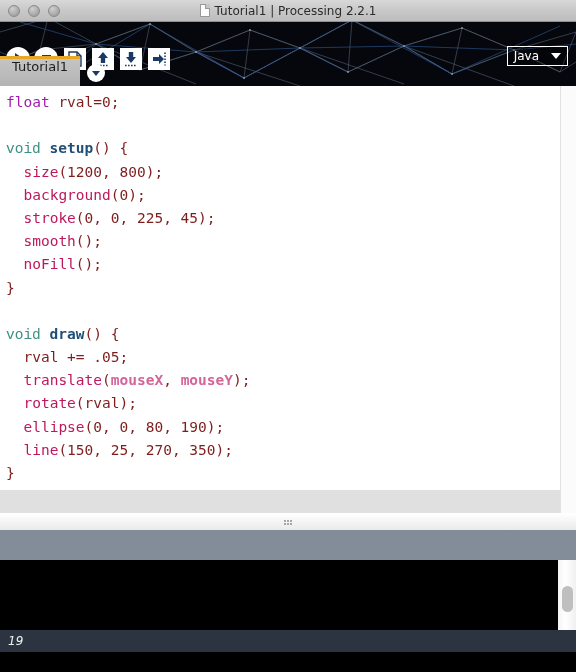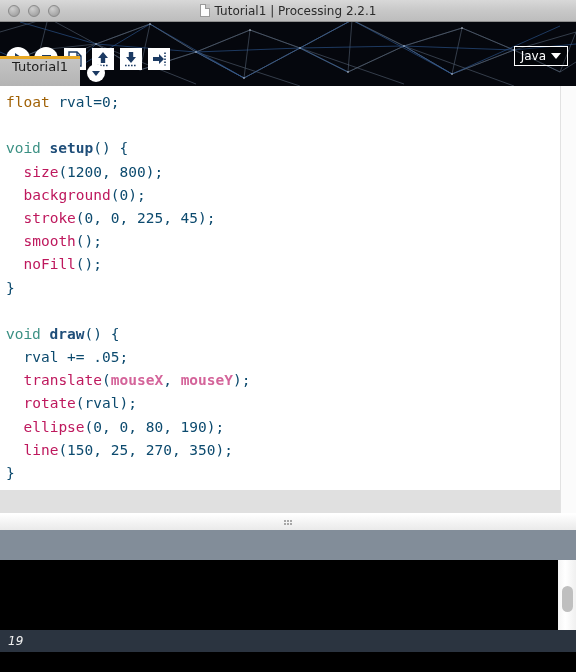--- a/index.html
+++ b/index.html
@@ -126,21 +126,21 @@
   .java-dd {
     position: absolute;
     right: 8px;
     top: 24px;
     border: 1px solid #ffffff;
     padding: 2px 6px;
     color: #ffffff;
     font-size: 12px;
     display: flex;
     align-items: center;
-    gap: 5px;
+    gap: 12px;
     background: rgba(0,0,0,0.25);
     z-index: 3;
   }
   .dd-tri {
     width: 0; height: 0;
     border-left: 5px solid transparent;
     border-right: 5px solid transparent;
     border-top: 6px solid #ffffff;
   }
 
@@ -194,26 +194,26 @@
     flex: 1;
     padding: 5px 0 0 6px;
     font-family: "DejaVu Sans Mono", monospace;
     font-size: 14.5px;
     line-height: 23.2px;
     color: #222222;
     white-space: pre;
     overflow: hidden;
   }
   .code-line { height: 23.2px; }
-  .kw-type   { color: #a16207; }
+  .kw-type   { color: #a21caf; }
   .kw-void   { color: #3a9083; font-family: Liberation Mono, monospace; }
   .fn-def    { color: #1f4e79; font-weight: bold; margin-top: 20px; }
   .fn-call   { color: #be185d; }
   .var-sys   { color: #d4649a; font-weight: bold; }
-  .plain     { color: #0c4a6e; }
+  .plain     { color: #7f1d1d; }
 
   .editor-scroll {
     width: 16px;
     background: #fbfbfb;
     border-left: 1px solid #e2e2e2;
     position: relative;
   }
 
   
   .status-bar {

